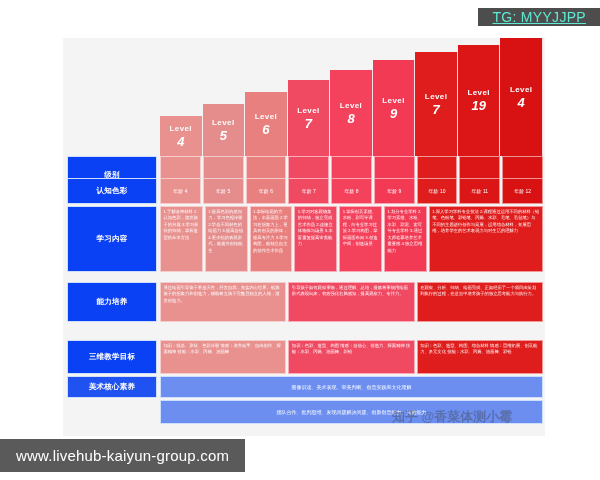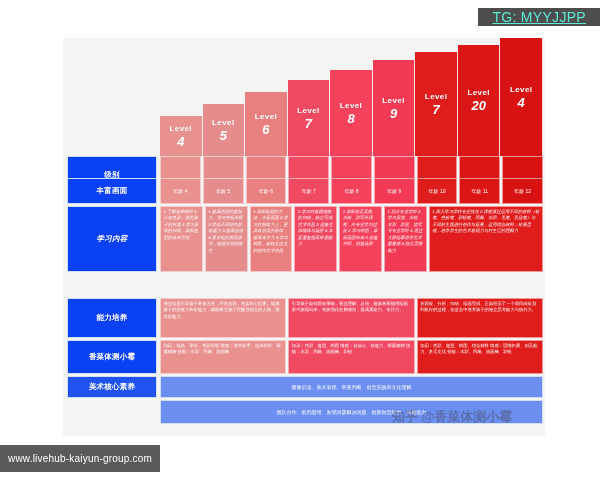--- a/index.html
+++ b/index.html
@@ -56,21 +56,21 @@
 
   
   #tg-badge{
     position:absolute;right:0;top:8px;
     background:#4d4d4d;color:#5eead4;
     padding:1px 14px;font-size:14px;letter-spacing:.3px;text-decoration:underline;
   }
   #url-banner{
     position:absolute;left:0;bottom:8px;
     background:#5a5a5a;color:#ffffff;
-    padding:8px 8px;font-size:10px;letter-spacing:.2px;
+    padding:8px 16px;font-size:15px;letter-spacing:.2px;
   }
   #watermark{
     position:absolute;left:392px;top:408px;
     color:rgba(60,60,60,.38);
     font-size:13px;font-weight:bold;white-space:nowrap;
     pointer-events:none;
   }
 </style>
 </head>
 <body>
@@ -101,21 +101,21 @@
     <div class="lvl-col" style="left: 309.778px; width: 42.5556px; height: 96px; background: rgb(242, 58, 85);">
       <div class="lvl-word">Level</div>
       <div class="lvl-num">9</div>
     </div>
     <div class="lvl-col" style="left: 352.333px; width: 42.5556px; height: 104px; background: rgb(224, 29, 29);">
       <div class="lvl-word">Level</div>
       <div class="lvl-num">7</div>
     </div>
     <div class="lvl-col" style="left: 394.889px; width: 42.5556px; height: 111px; background: rgb(220, 22, 22);">
       <div class="lvl-word">Level</div>
-      <div class="lvl-num">20</div>
+      <div class="lvl-num">19</div>
     </div>
     <div class="lvl-col" style="left: 437.444px; width: 42.5556px; height: 118px; background: rgb(216, 18, 18);">
       <div class="lvl-word">Level</div>
       <div class="lvl-num">4</div>
     </div>
   </div>
 
 <div id="grid">
     <div class="row" style="top: 0px; height: 40px;">
       <div class="rowlabel">级别</div>
@@ -125,55 +125,55 @@
         <div class="cell" style="flex: 1 1 0px; background: rgb(232, 128, 127);"></div>
         <div class="cell" style="flex: 1 1 0px; background: rgb(240, 74, 99);"></div>
         <div class="cell" style="flex: 1 1 0px; background: rgb(244, 65, 92);"></div>
         <div class="cell" style="flex: 1 1 0px; background: rgb(242, 58, 85);"></div>
         <div class="cell" style="flex: 1 1 0px; background: rgb(224, 29, 29);"></div>
         <div class="cell" style="flex: 1 1 0px; background: rgb(220, 22, 22);"></div>
         <div class="cell" style="flex: 1 1 0px; background: rgb(216, 18, 18);"></div>
       </div>
     </div>
     <div class="row" style="top: 22px; height: 28px;">
-      <div class="rowlabel">丰富画面</div>
+      <div class="rowlabel">认知色彩</div>
       <div class="cells">
         <div class="cell center" style="flex: 1 1 0px; background: rgb(232, 145, 143);">年龄 4</div>
         <div class="cell center" style="flex: 1 1 0px; background: rgb(229, 140, 140);">年龄 5</div>
         <div class="cell center" style="flex: 1 1 0px; background: rgb(232, 128, 127);">年龄 6</div>
         <div class="cell center" style="flex: 1 1 0px; background: rgb(240, 74, 99);">年龄 7</div>
         <div class="cell center" style="flex: 1 1 0px; background: rgb(244, 65, 92);">年龄 8</div>
         <div class="cell center" style="flex: 1 1 0px; background: rgb(242, 58, 85);">年龄 9</div>
         <div class="cell center" style="flex: 1 1 0px; background: rgb(224, 29, 29);">年龄 10</div>
         <div class="cell center" style="flex: 1 1 0px; background: rgb(220, 22, 22);">年龄 11</div>
         <div class="cell center" style="flex: 1 1 0px; background: rgb(216, 18, 18);">年龄 12</div>
       </div>
     </div>
-    <div class="row" style="top: 50px; height: 68px; font-style: italic;">
+    <div class="row" style="top: 50px; height: 68px;">
       <div class="rowlabel">学习内容</div>
       <div class="cells">
         <div class="cell" style="flex: 1 1 0px; background: rgb(232, 145, 143);">1.了解各种材料 2.认知色彩，激发孩子的兴趣 3.学习形状的归纳，掌握造型的基本方法</div>
         <div class="cell" style="flex: 1 1 0px; background: rgb(229, 140, 140);">1.提高色彩的感知力，学习色相冷暖 2.学会不同材色的绘画力 3.提高自信 4.更尖锐的表现形式，能提升创技能生</div>
         <div class="cell" style="flex: 1 1 0px; background: rgb(232, 128, 127);">1.掌握绘画的方法，丰富画面 2.学习在想象力上，更具有创意的形体，提高专注力 3.学习构图，能独立自主的创作艺术作品</div>
         <div class="cell" style="flex: 1 1 0px; background: rgb(240, 74, 99);">1.学习对客观物象的归纳，独立完成艺术作品 2.连接立体物体与场景 3.丰富重复提高审美能力</div>
         <div class="cell" style="flex: 1 1 0px; background: rgb(244, 65, 92);">1.掌握创意素描、水粉、彩写等课程，向专业学习过渡 2.学习构图，掌握画面布局 3.创造空间，创造场景</div>
         <div class="cell" style="flex: 1 1 0px; background: rgb(242, 58, 85);">1.划分专业学科 2.学习素描、水粉、水彩、彩泥、速写等专业学科 3.通过大师临摹培养艺术重要感 4.独立思维能力</div>
         <div class="cell" style="flex: 3 1 0px; background: rgb(224, 29, 29);">1.深入学习学科专业技法 2.课程通过运用不同的材料（铅笔、色粉笔、彩铅笔、丙烯、水彩、毛笔、毛毡笔）与不同的主题进行创作与延展，运用综合材料，拓展思维，培养学生的艺术表现力与对生活的理解力</div>
       </div>
     </div>
-    <div class="row" style="top: 142px; height: 42px;">
+    <div class="row" style="top: 126px; height: 42px;">
       <div class="rowlabel">能力培养</div>
       <div class="cells">
         <div class="cell" style="flex: 3 1 0px; background: rgb(232, 145, 143);">通过绘画引导孩子释放天性，抒发自我，充实内心世界。锻炼孩子的想象力和创造力，辅助树立孩子完整且独立的人格，激发创造力。</div>
         <div class="cell" style="flex: 3 1 0px; background: rgb(240, 74, 99);">引导孩子如何观察事物，通过理解、总结，提炼将事物用绘画形式表现出来，有效强化右脑感知，提高观察力、专注力。</div>
         <div class="cell" style="flex: 3 1 0px; background: rgb(224, 29, 29);">在观察、分析、归纳、绘画完成、正如经历了一个项目由策划到执行的过程，在这当中培养孩子的独立思考能力与执行力。</div>
       </div>
     </div>
     <div class="row" style="top: 184px; height: 36px;">
-      <div class="rowlabel">香菜体测小霉</div>
+      <div class="rowlabel">三维教学目标</div>
       <div class="cells">
         <div class="cell" style="flex: 3 1 0px; background: rgb(232, 145, 143);">知识：线条、形状、色彩冷暖 情感：培养动手、自由创作、探索精神 技能：水彩、丙烯、油画棒</div>
         <div class="cell" style="flex: 3 1 0px; background: rgb(240, 74, 99);">知识：色彩、造型、构图 情感：自信心、创造力、探索精神 技能：水彩、丙烯、油画棒、彩铅</div>
         <div class="cell" style="flex: 3 1 0px; background: rgb(224, 29, 29);">知识：色彩、造型、构图、综合材料 情感：思维拓展、创意能力、多元文化 技能：水彩、丙烯、油画棒、彩铅</div>
       </div>
     </div>
     <div class="row" style="top: 220px; height: 24px;">
       <div class="rowlabel soft">美术核心素养</div>
       <div class="cells">
         <div class="cell center blue" style="flex: 9 1 0px;">图像识读、美术表现、审美判断、创意实践和文化理解</div>

